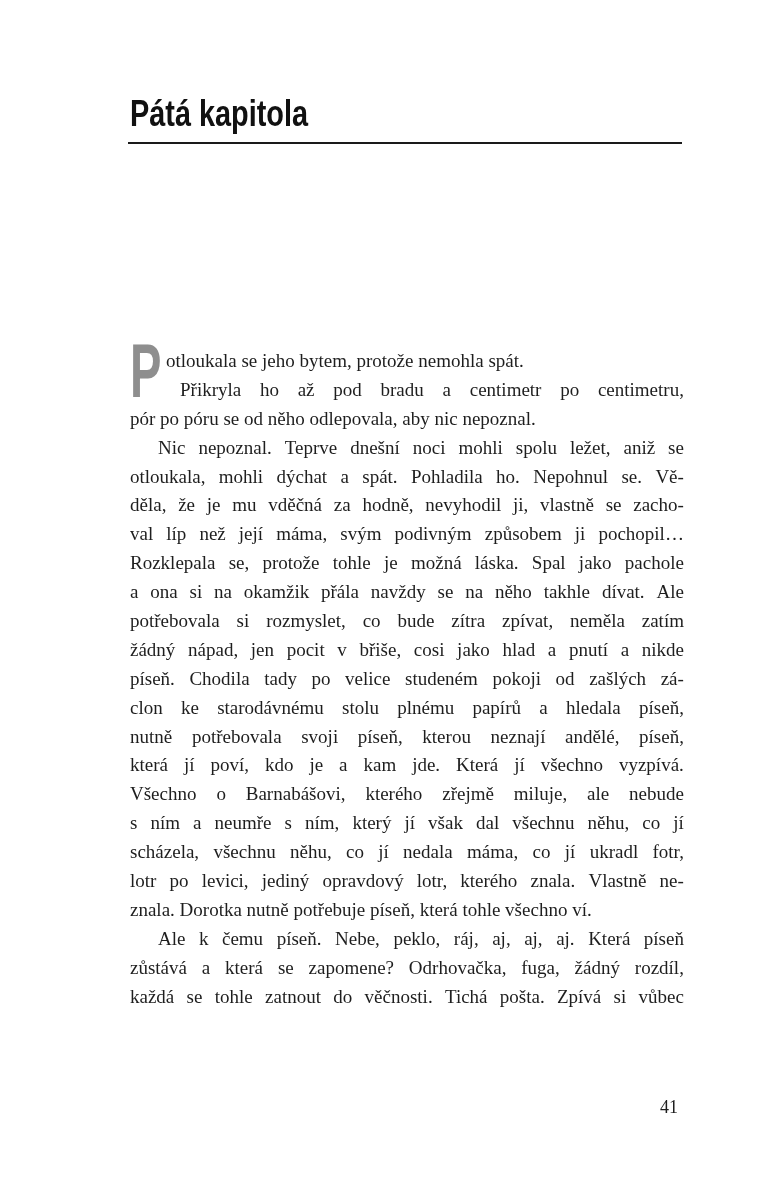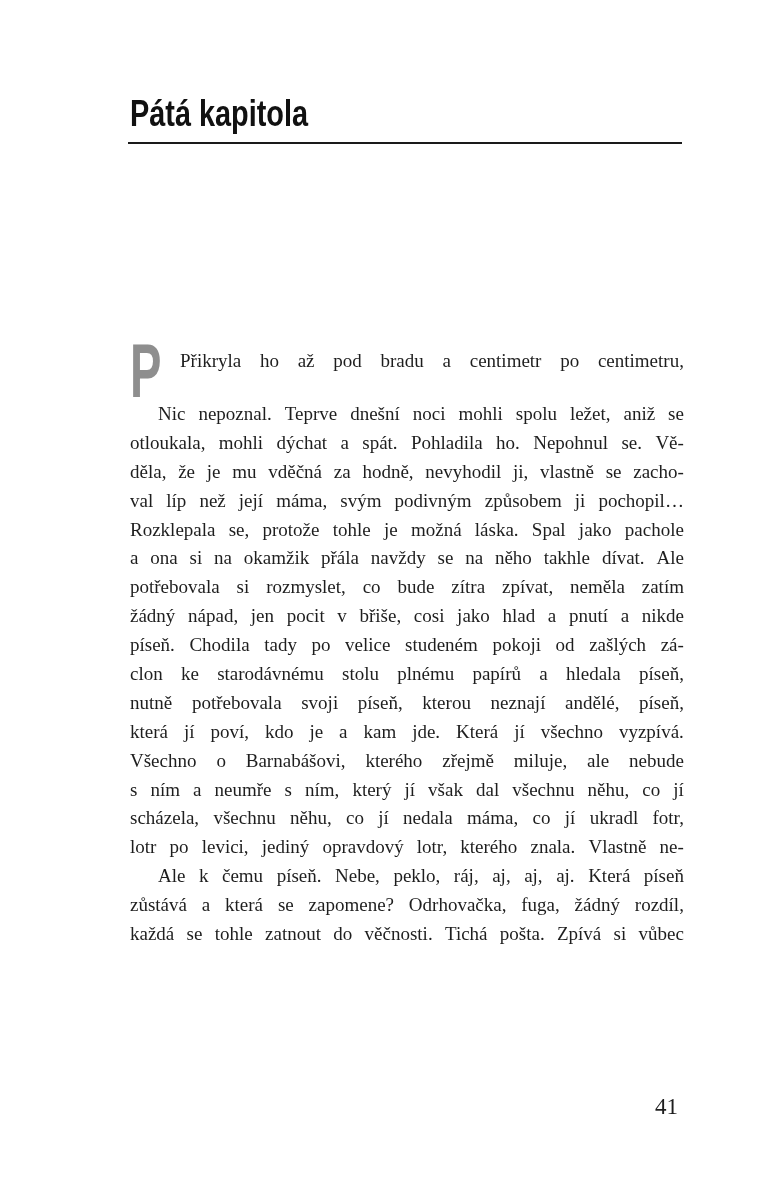--- a/index.html
+++ b/index.html
@@ -77,52 +77,54 @@
     white-space: normal;
   }
   .indent { padding-left: 28px; }
   .indent-sm { padding-left: 14px; }
   .page-number {
     position: absolute;
     left: 130px;
     top: 1097px;
     width: 548px;
     text-align: right;
-    font-size: 23px;
+    font-size: 18px;
     line-height: 20px;
     color: #1e1e1e;
   }
 </style>
 </head>
 <body>
 
 <div class="page">
 
   <h1 class="chapter-title">Pátá kapitola</h1>
   <div class="title-rule"></div>
 
   <div class="body-text">
 
     <div class="drop-row">
       <span class="dropcap">P</span>
       <div class="drop-lines">
+        <div class="line">otloukala se jeho bytem, protože nemohla spát.</div>
         <div class="line just indent-sm">
             <span>Přikryla</span>
             <span>ho</span>
             <span>až</span>
             <span>pod</span>
             <span>bradu</span>
             <span>a</span>
             <span>centimetr</span>
             <span>po</span>
             <span>centimetru,</span>
           </div>
       </div>
     </div>
 
+    <div class="line">pór po póru se od něho odlepovala, aby nic nepoznal.</div>
     <div class="line just indent">
         <span>Nic</span>
         <span>nepoznal.</span>
         <span>Teprve</span>
         <span>dnešní</span>
         <span>noci</span>
         <span>mohli</span>
         <span>spolu</span>
         <span>ležet,</span>
         <span>aniž</span>
@@ -310,20 +312,21 @@
         <span>po</span>
         <span>levici,</span>
         <span>jediný</span>
         <span>opravdový</span>
         <span>lotr,</span>
         <span>kterého</span>
         <span>znala.</span>
         <span>Vlastně</span>
         <span>ne-</span>
       </div>
+    <div class="line">znala. Dorotka nutně potřebuje píseň, která tohle všechno ví.</div>
     <div class="line just indent">
         <span>Ale</span>
         <span>k</span>
         <span>čemu</span>
         <span>píseň.</span>
         <span>Nebe,</span>
         <span>peklo,</span>
         <span>ráj,</span>
         <span>aj,</span>
         <span>aj,</span>

